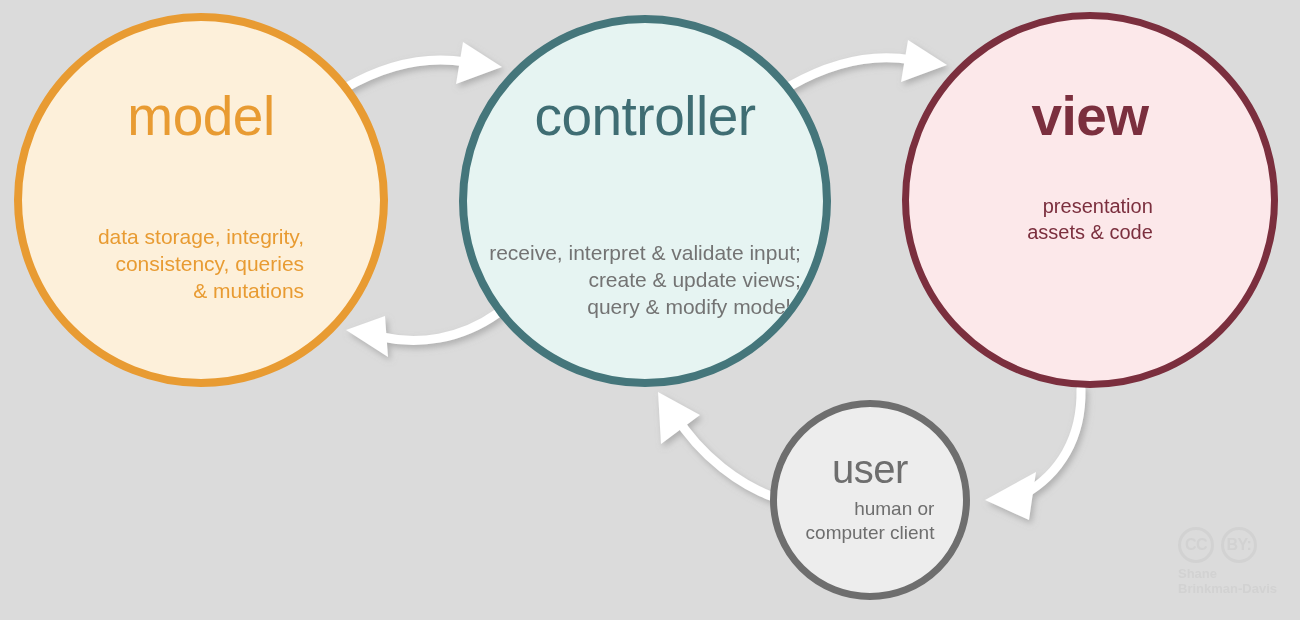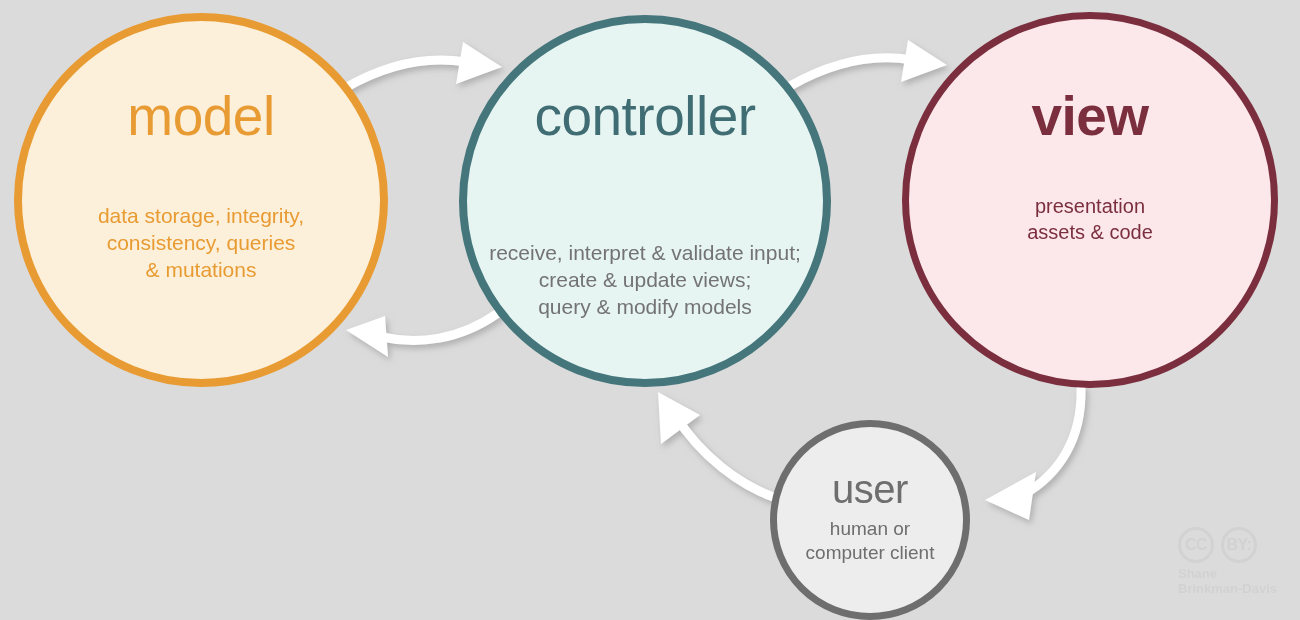--- a/index.html
+++ b/index.html
@@ -26,21 +26,21 @@
     width: 1300px;
     height: 620px;
   }
   .node {
     position: absolute;
     border-radius: 50%;
     box-sizing: border-box;
     display: flex;
     flex-direction: column;
     align-items: center;
-    text-align: center;
+    text-align: right;
     overflow: hidden;
   }
   .node-title {
     font-weight: normal;
     letter-spacing: -0.5px;
     line-height: 1;
     white-space: nowrap;
   }
   .node-desc {
     line-height: 1.28;
@@ -55,21 +55,21 @@
     height: 374px;
     border: 8px solid #e89b32;
     background: #fdf0da;
   }
   #node-model .node-title {
     margin-top: 68px;
     font-size: 55px;
     color: #e89b32;
   }
   #node-model .node-desc {
-    margin-top: 59px;
+    margin-top: 80px;
     font-size: 21px;
     color: #e89b32;
   }
 
   
   #node-controller {
     left: 459px;
     top: 15px;
     width: 372px;
     height: 372px;
@@ -105,21 +105,21 @@
   }
   #node-view .node-desc {
     margin-top: 50px;
     font-size: 20px;
     color: #7b2f3e;
   }
 
   
   #node-user {
     left: 770px;
-    top: 420px;
+    top: 400px;
     width: 200px;
     height: 200px;
     border: 7px solid #6e6e6e;
     background: #ededed;
   }
   #node-user .node-title {
     margin-top: 42px;
     font-size: 40px;
     color: #6e6e6e;
   }

